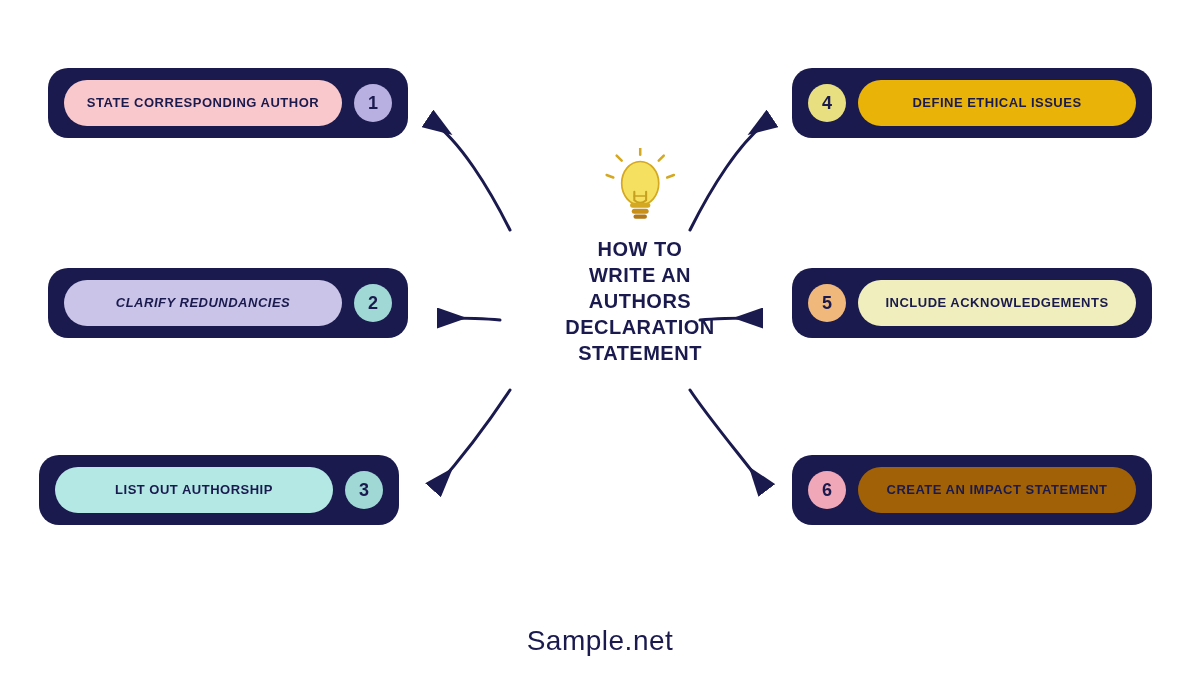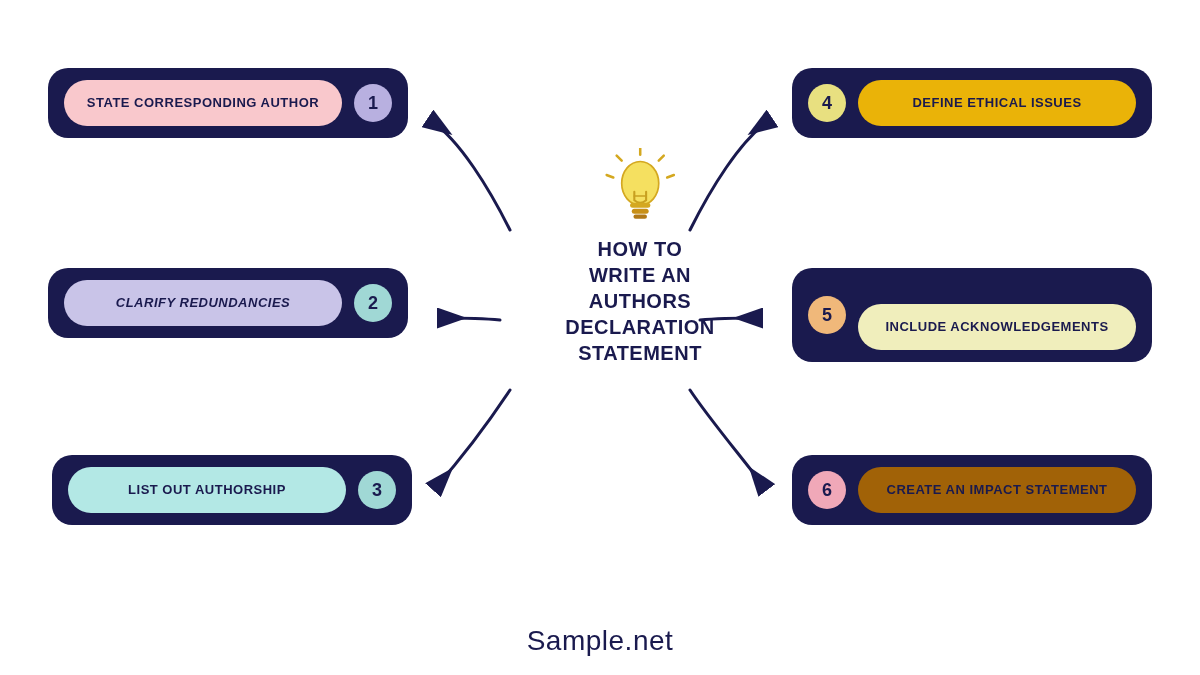--- a/index.html
+++ b/index.html
@@ -80,21 +80,21 @@
       text-transform: uppercase;
       letter-spacing: 0.5px;
       line-height: 1.4;
       flex: 1;
     }
 
     .pill-pink { background: #f9c8cc; color: #1a1a4e; }
     .pill-purple { background: #c9c4e8; color: #1a1a4e; font-style: italic; }
     .pill-teal { background: #b3e8e5; color: #1a1a4e; }
     .pill-green { background: #eab308; color: #1a1a4e; }
-    .pill-yellow { background: #f0eebc; color: #1a1a4e; margin-top: 24px; }
+    .pill-yellow { background: #f0eebc; color: #1a1a4e; }
     .pill-peach { background: #a16207; color: #1a1a4e; }
 
     
     .badge {
       width: 38px;
       height: 38px;
       border-radius: 50%;
       display: flex;
       align-items: center;
       justify-content: center;
@@ -120,21 +120,21 @@
     }
     
     .card-2 {
       top: 268px;
       left: 48px;
       min-width: 360px;
     }
     
     .card-3 {
       top: 455px;
-      left: 52px;
+      left: 39px;
       min-width: 360px;
     }
     
     .card-4 {
       top: 68px;
       right: 48px;
       min-width: 360px;
     }
     
     .card-5 {

